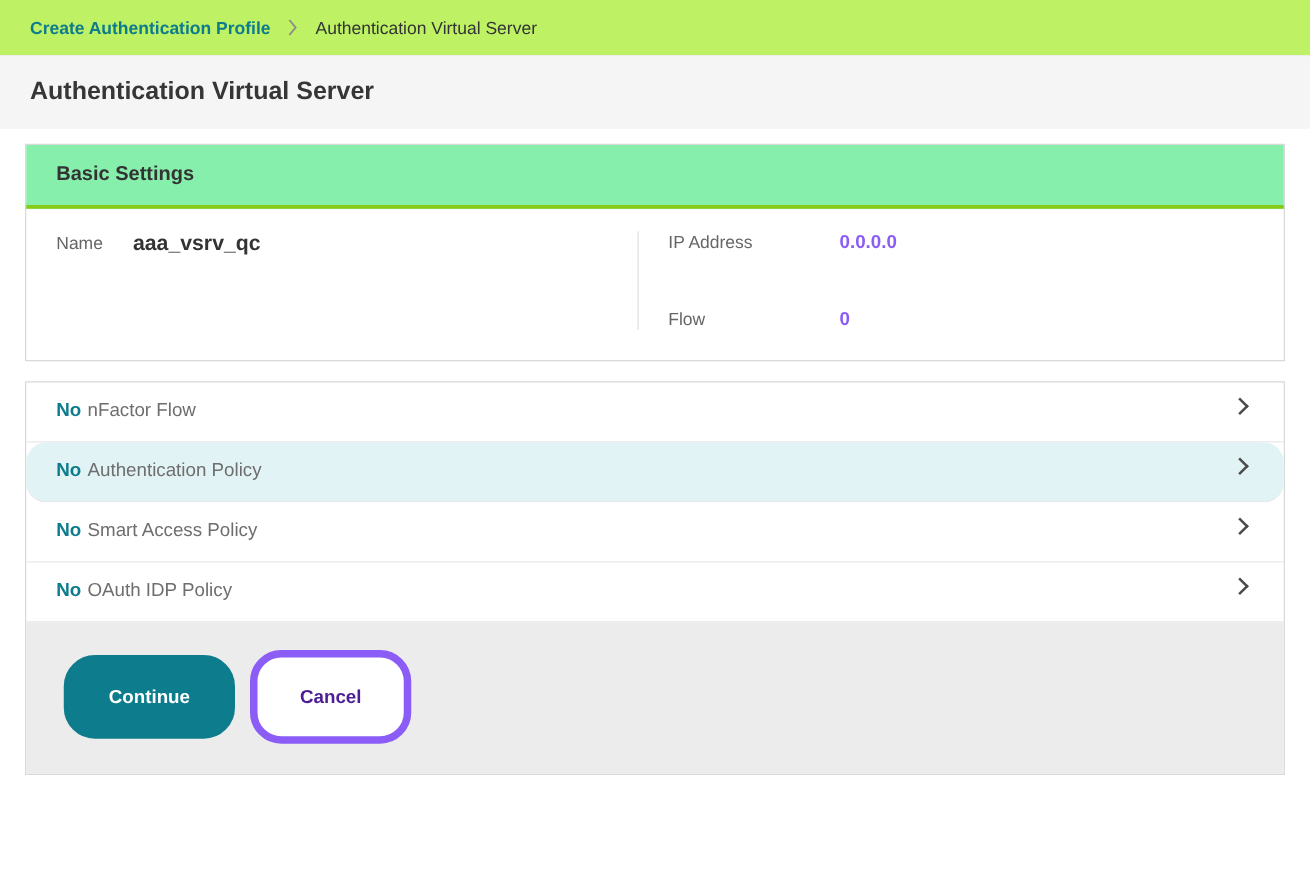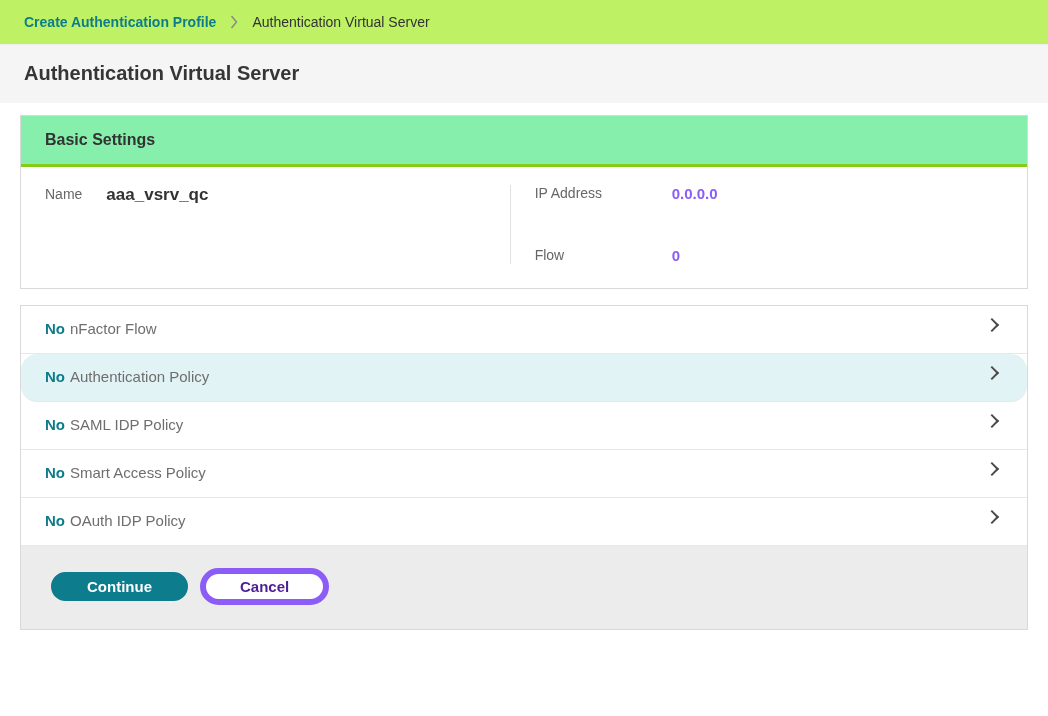--- a/index.html
+++ b/index.html
@@ -88,21 +88,21 @@
     background: #ececec;
     padding: 22px 28px 24px 30px;
     display: flex;
     align-items: center;
     gap: 12px;
   }
   .btn {
     font-family: "Liberation Sans", sans-serif;
     font-size: 15px;
     border-radius: 25px;
-    padding: 5px 34px;
+    padding: 24px 34px;
     cursor: pointer;
     line-height: 1;
   }
   .btn-primary {
     background: #0d7c8c;
     color: #ffffff;
     border: 2px solid #0d7c8c;
     font-weight: 700;
   }
   .btn-secondary {
@@ -156,26 +156,20 @@
       <span class="chevron-right"></span>
     </div>
 
     <div class="policy-row highlighted">
       <span>
         <span class="policy-prefix">No</span><span>Authentication Policy</span>
       </span>
       <span class="chevron-right"></span>
     </div>
 
-    <div class="policy-row">
-      <span>
-        <span class="policy-prefix">No</span><span>SAML IDP Policy</span>
-      </span>
-      <span class="chevron-right"></span>
-    </div>
 
     <div class="policy-row">
       <span>
         <span class="policy-prefix">No</span><span>Smart Access Policy</span>
       </span>
       <span class="chevron-right"></span>
     </div>
 
     <div class="policy-row">
       <span>

